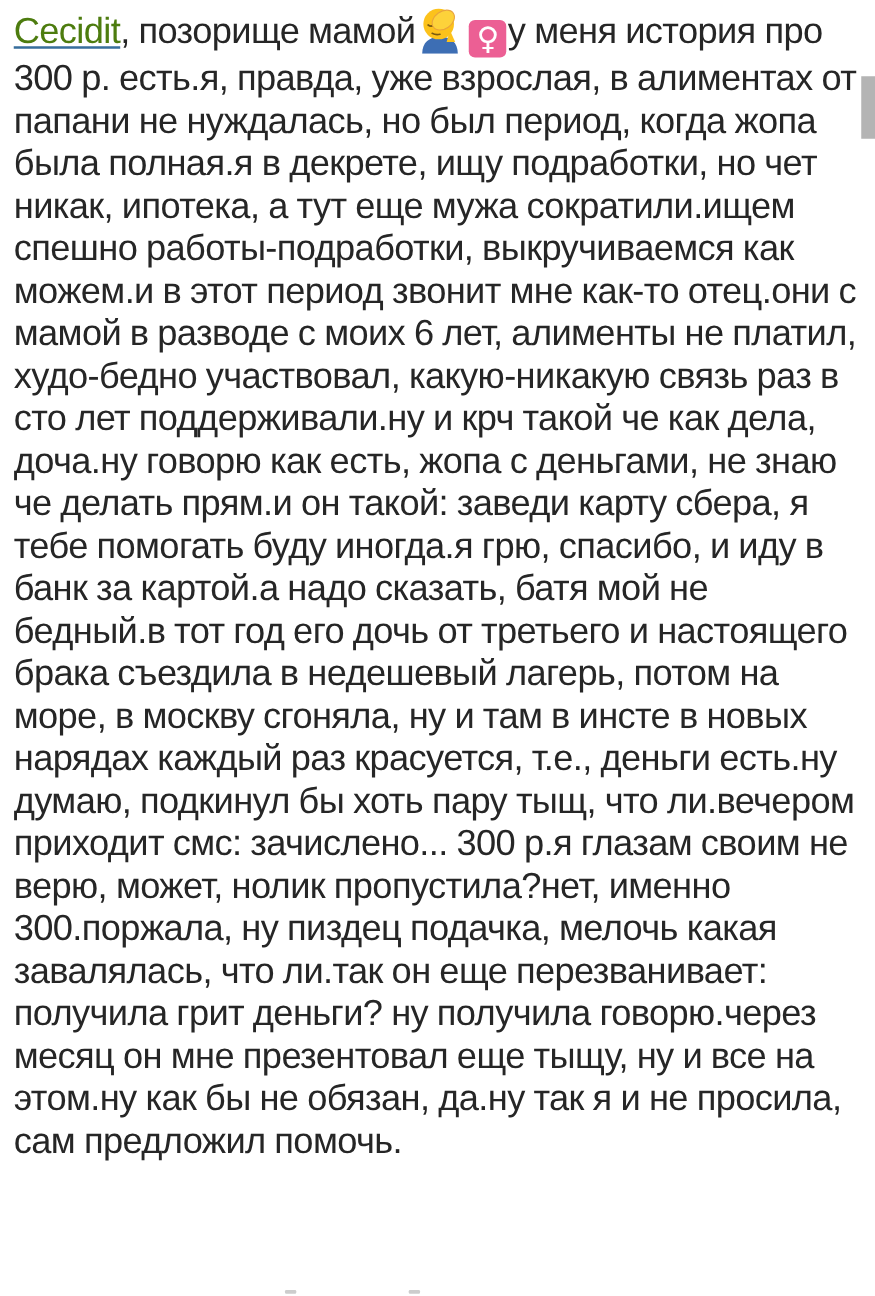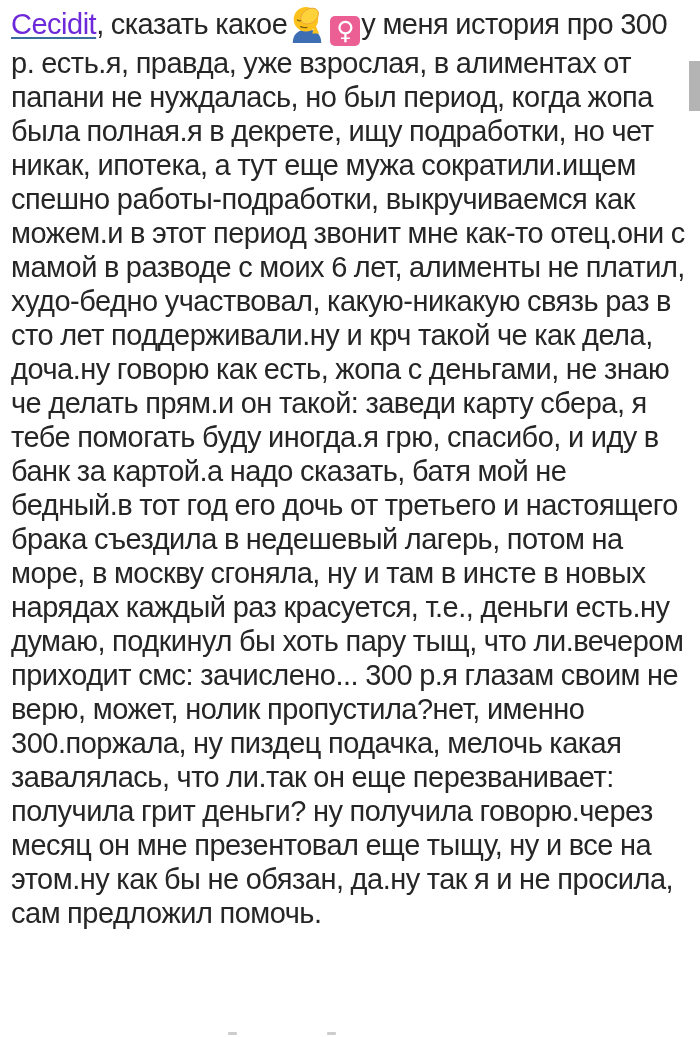--- a/index.html
+++ b/index.html
@@ -14,21 +14,21 @@
   .comment-text {
     padding: 5px 6px 0 11px;
     font-size: 29px;
     line-height: 34px;
     letter-spacing: -0.5px;
     color: #262626;
     text-align: left;
     word-spacing: -0.5px;
   }
   .mention {
-    color: #6d28d9;
+    color: #4d7c0f;
     text-decoration: underline;
     text-decoration-color: #376e9c;
     text-underline-offset: 3px;
     cursor: pointer;
   }
   .emoji { display: inline-block; }
   .emoji-facepalm {
     width: 38px;
     height: 38px;
     vertical-align: -9px;
@@ -66,21 +66,21 @@
     height: 3px;
     background: #cdcdcd;
     border-radius: 1px;
   }
   .clipped-mark.m1 { left: 228px; }
   .clipped-mark.m2 { left: 327px; }
 </style>
 </head>
 <body>
 
-<div class="comment-text"><a class="mention">Cecidit</a><span>, сказать какое</span><span class="emoji emoji-facepalm"><svg viewBox="0 0 36 36" xmlns="http://www.w3.org/2000/svg">
+<div class="comment-text"><a class="mention">Cecidit</a><span>, позорище мамой</span><span class="emoji emoji-facepalm"><svg viewBox="0 0 36 36" xmlns="http://www.w3.org/2000/svg">
         <path d="M4.5 36 C4.5 27.5 10 23.2 18 23.2 C26 23.2 31.5 27.5 31.5 36 Z" fill="#3d6eb4"></path>
         <circle cx="17" cy="13.5" r="11.6" fill="#fcc21b"></circle>
         <path d="M9 14.2 q2.2 1.6 4.4 0" stroke="#7a5b10" stroke-width="1.3" fill="none" stroke-linecap="round"></path>
         <path d="M12 20.5 q3 1.6 6 0.7" stroke="#7a5b10" stroke-width="1.2" fill="none" stroke-linecap="round"></path>
         <path d="M25.5 18 L29.5 27 L23 27 Z" fill="#fcc21b"></path>
         <ellipse cx="20.5" cy="10.5" rx="9.2" ry="6.6" transform="rotate(-35 20.5 10.5)" fill="#fdd23a" stroke="#e8a33d" stroke-width="0.8"></ellipse>
       </svg></span><span class="emoji emoji-female"><span>♀</span></span><span>у меня история про 300 р. есть.я, правда, уже взрослая, в алиментах от папани не нуждалась, но был период, когда жопа была полная.я в декрете, ищу подработки, но чет никак, ипотека, а тут еще мужа сократили.ищем спешно работы-подработки, выкручиваемся как можем.и в этот период звонит мне как-то отец.они с мамой в разводе с моих 6 лет, алименты не платил, худо-бедно участвовал, какую-никакую связь раз в сто лет поддерживали.ну и крч такой че как дела, доча.ну говорю как есть, жопа с деньгами, не знаю че делать прям.и он такой: заведи карту сбера, я тебе помогать буду иногда.я грю, спасибо, и иду в банк за картой.а надо сказать, батя мой не бедный.в тот год его дочь от третьего и настоящего брака съездила в недешевый лагерь, потом на море, в москву сгоняла, ну и там в инсте в новых нарядах каждый раз красуется, т.е., деньги есть.ну думаю, подкинул бы хоть пару тыщ, что ли.вечером приходит смс: зачислено... 300 р.я глазам своим не верю, может, нолик пропустила?нет, именно 300.поржала, ну пиздец подачка, мелочь какая завалялась, что ли.так он еще перезванивает: получила грит деньги? ну получила говорю.через месяц он мне презентовал еще тыщу, ну и все на этом.ну как бы не обязан, да.ну так я и не просила, сам предложил помочь.</span></div>
 
 <div class="scrollbar-thumb"></div>
 

